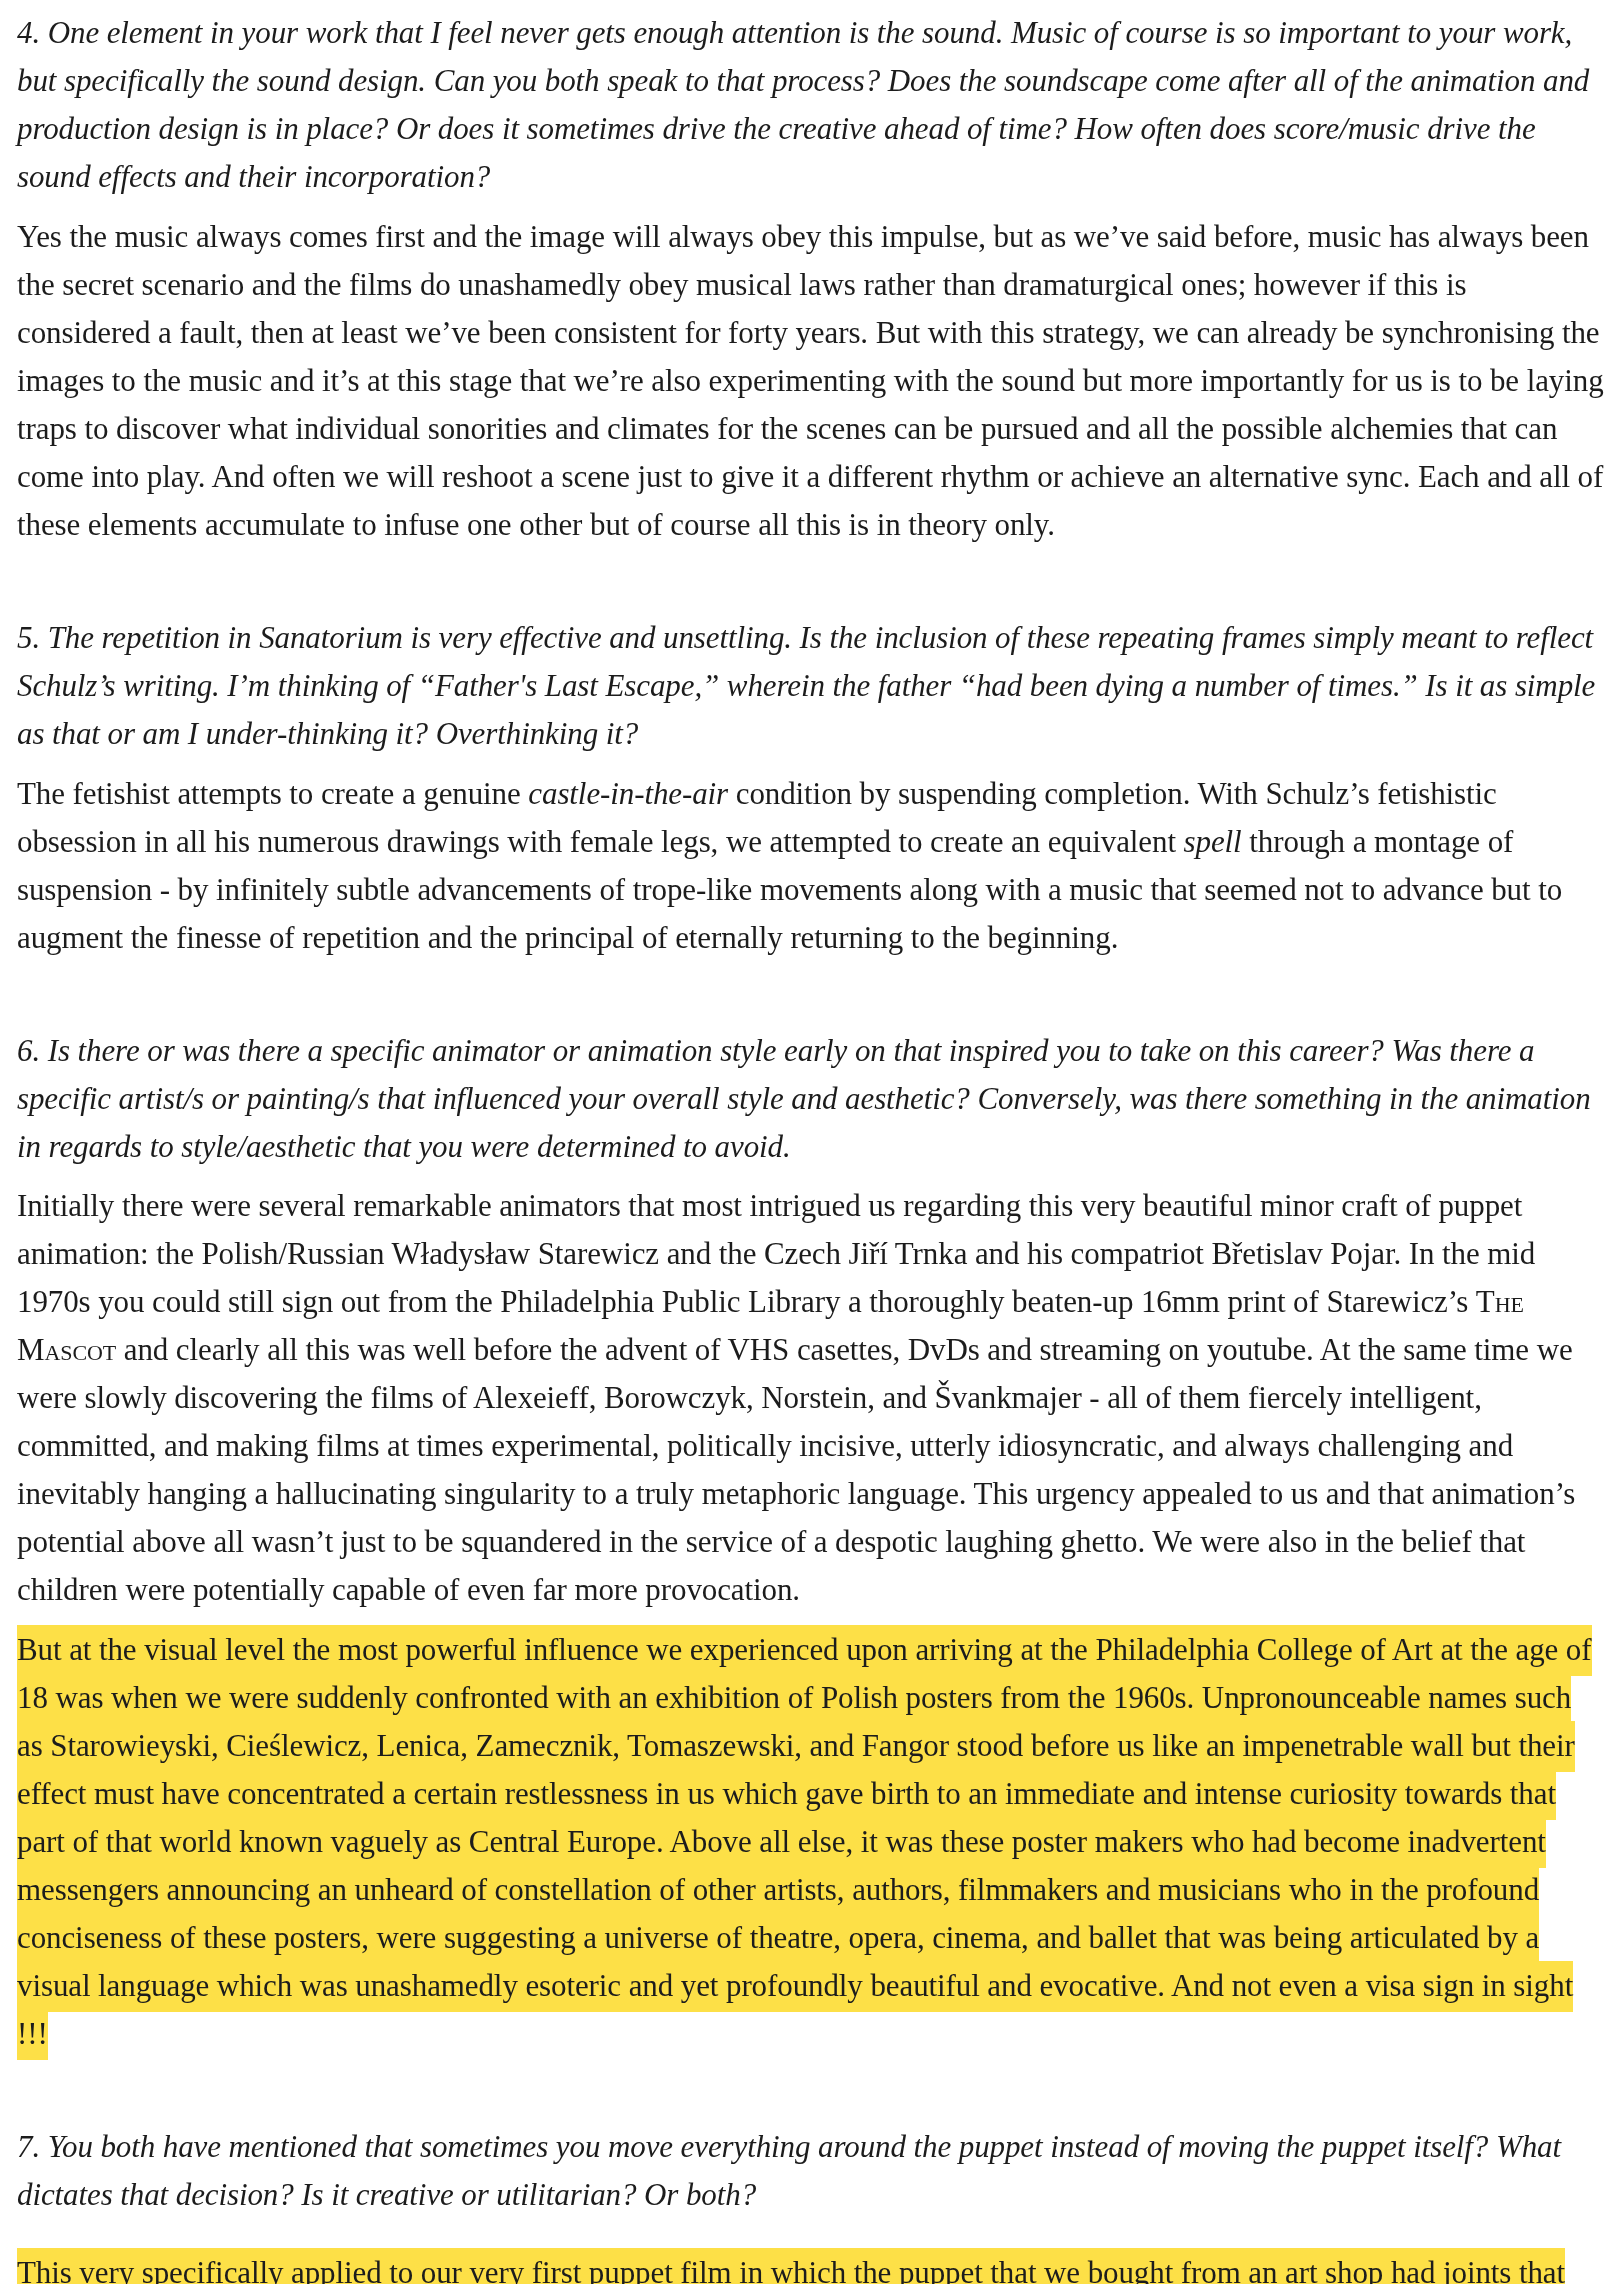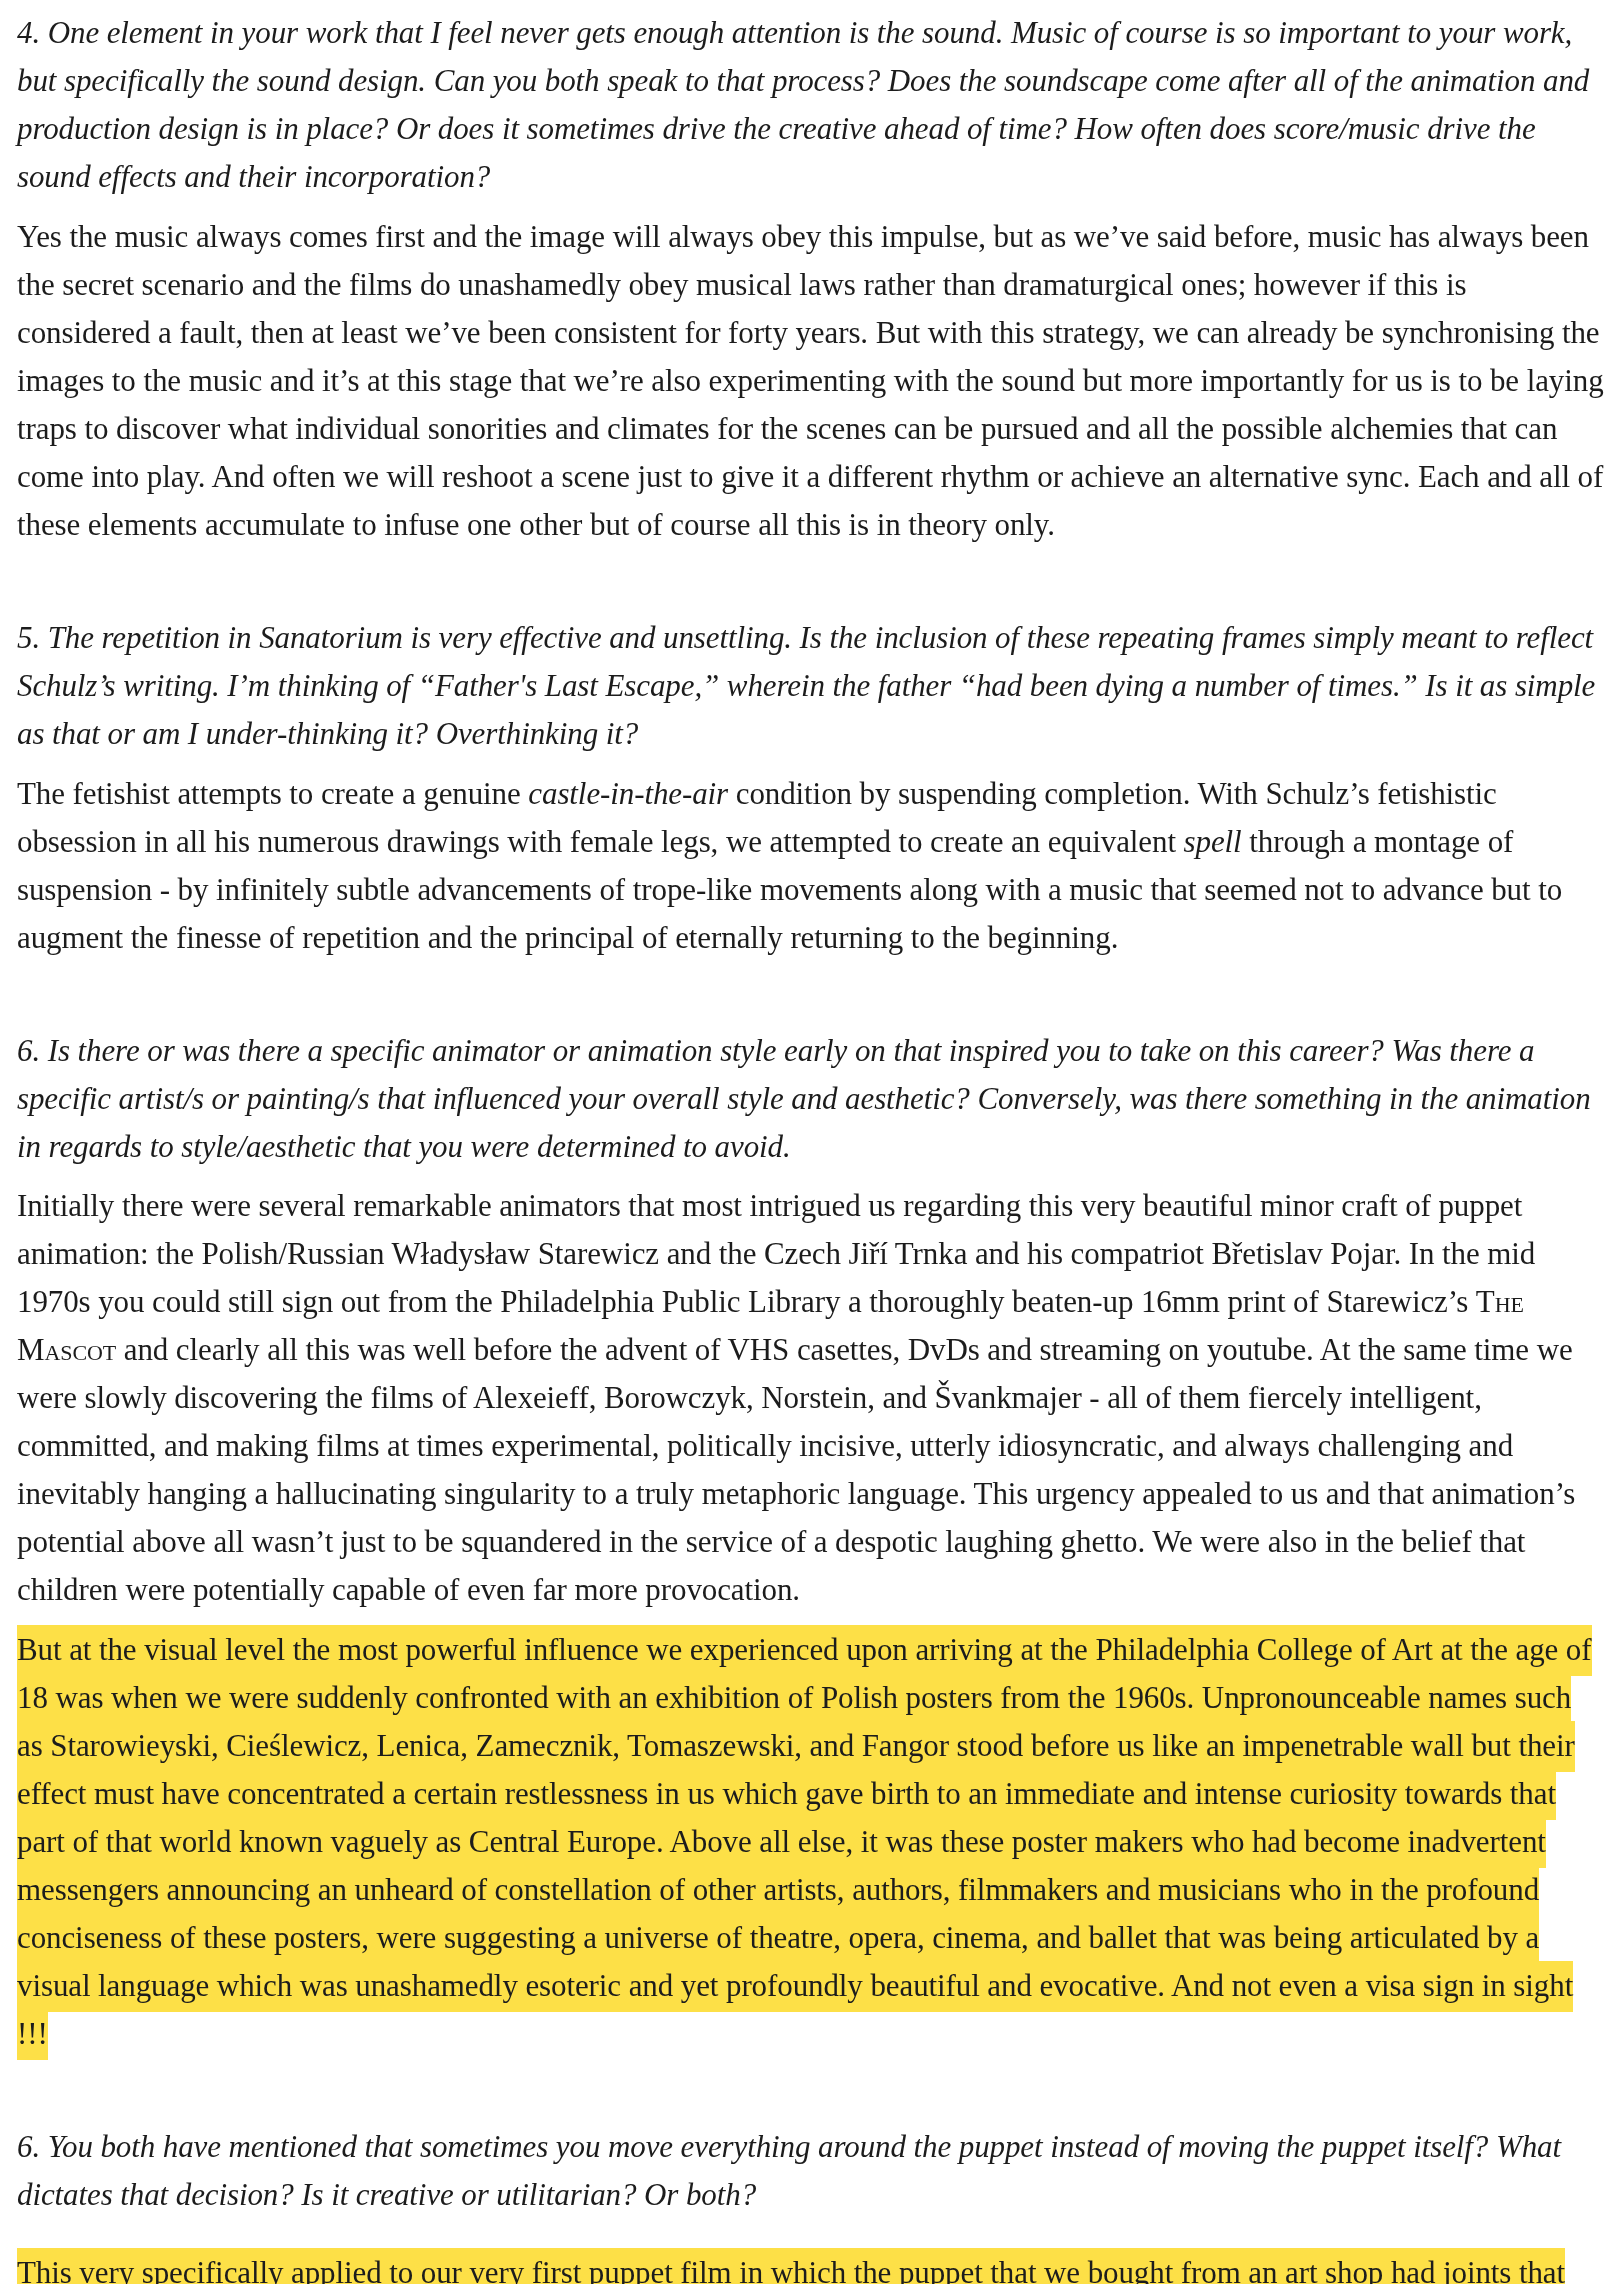--- a/index.html
+++ b/index.html
@@ -54,17 +54,17 @@
   <p class="block question"><span class="run italic">5. The repetition in Sanatorium is very effective and unsettling. Is the inclusion of these repeating frames simply meant to reflect Schulz’s writing. I’m thinking of “Father's Last Escape,” wherein the father “had been dying a number of times.” Is it as simple as that or am I under-thinking it? Overthinking it?</span></p>
 
   <p class="block answer"><span class="run normal">The fetishist attempts to create a genuine </span><span class="run italic">castle-in-the-air</span><span class="run normal"> condition by suspending completion. With Schulz’s fetishistic obsession in all his numerous drawings with female legs, we attempted to create an equivalent </span><span class="run italic">spell</span><span class="run normal"> through a montage of suspension - by infinitely subtle advancements of trope-like movements along with a music that seemed not to advance but to augment the finesse of repetition and the principal of eternally returning to the beginning.</span></p>
 
   <p class="block question"><span class="run italic">6.  Is there or was there a specific animator or animation style early on that inspired you to take on this career? Was there a specific artist/s or painting/s that influenced your overall style and aesthetic? Conversely, was there something in the animation in regards to style/aesthetic that you were determined to avoid.</span></p>
 
   <p class="block answer"><span class="run normal">Initially there were several remarkable animators that most intrigued us regarding this very beautiful minor craft of puppet animation: the Polish/Russian Władysław Starewicz and the Czech Jiří Trnka and his compatriot Břetislav Pojar. In the mid 1970s you could still sign out from the Philadelphia Public Library a thoroughly beaten-up 16mm print of Starewicz’s </span><span class="run smallcaps">The Mascot</span><span class="run normal"> and clearly all this was well before the advent of VHS casettes, DvDs and streaming on youtube. At the same time we were slowly discovering the films of Alexeieff, Borowczyk, Norstein, and Švankmajer - all of them fiercely intelligent, committed, and making films at times experimental, politically incisive, utterly idiosyncratic, and always challenging and inevitably hanging a hallucinating singularity to a truly metaphoric language. This urgency appealed to us and that animation’s potential above all wasn’t just to be squandered in the service of a despotic laughing ghetto. We were also in the belief that children were potentially capable of even far more provocation.</span></p>
 
   <p class="block answer highlighted"><span class="run normal">But at the visual level the most powerful influence we experienced upon arriving at the Philadelphia College of Art at the age of 18 was when we were suddenly confronted with an exhibition of Polish posters from the 1960s. Unpronounceable names such as Starowieyski, Cieślewicz, Lenica, Zamecznik, Tomaszewski, and Fangor stood before us like an impenetrable wall but their effect must have concentrated a certain restlessness in us which gave birth to an immediate and intense curiosity towards that part of that world known vaguely as Central Europe. Above all else, it was these poster makers who had become inadvertent messengers announcing an unheard of constellation of other artists, authors, filmmakers and musicians who in the profound conciseness of these posters, were suggesting a universe of theatre, opera, cinema, and ballet that was being articulated by a visual language which was unashamedly esoteric and yet profoundly beautiful and evocative. And not even a visa sign in sight !!!</span></p>
 
-  <p class="block question"><span class="run italic">6. You both have mentioned that sometimes you move everything around the puppet instead of moving the puppet itself? What dictates that decision? Is it creative or utilitarian? Or both?</span></p>
+  <p class="block question"><span class="run italic">7. You both have mentioned that sometimes you move everything around the puppet instead of moving the puppet itself? What dictates that decision? Is it creative or utilitarian? Or both?</span></p>
 
   <p class="block answer highlighted"><span class="run normal">This very specifically applied to our very first puppet film in which the puppet that we bought from an art shop had joints that were held together by rubber bands and therefore was pretty impossible to control its movements with any authority. So we resorted to the tactic of making the universe around the puppet move with a greater fluidity to compensate. Now we can</span></p>
 </main>
 
 
 </body></html>

